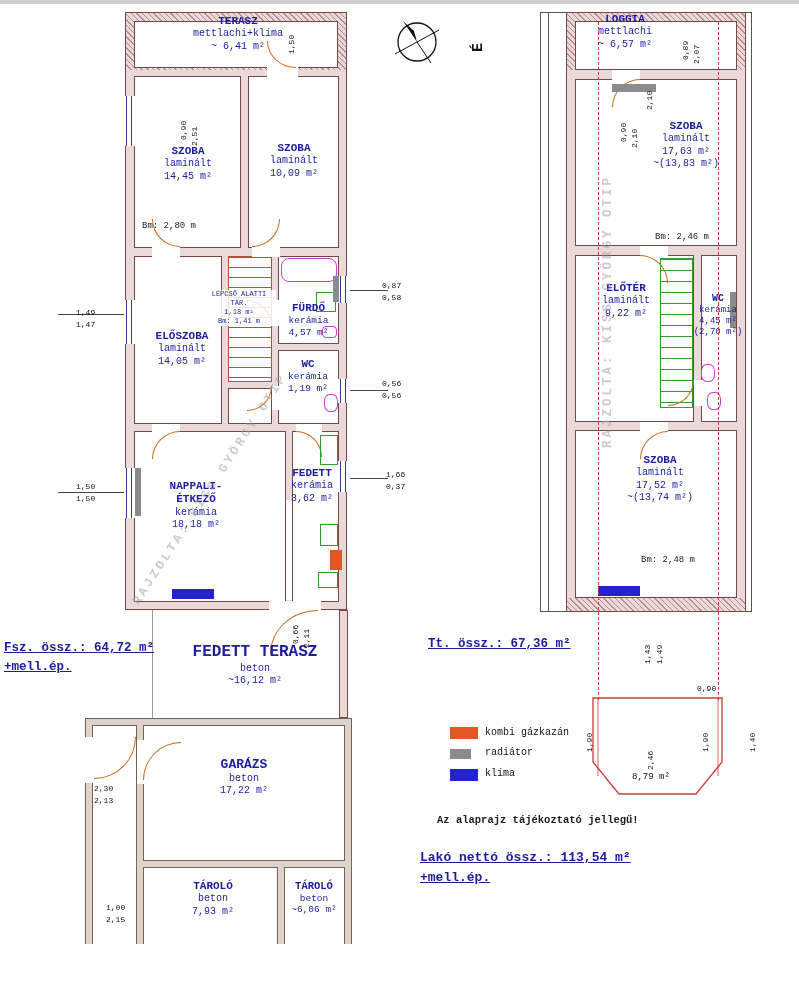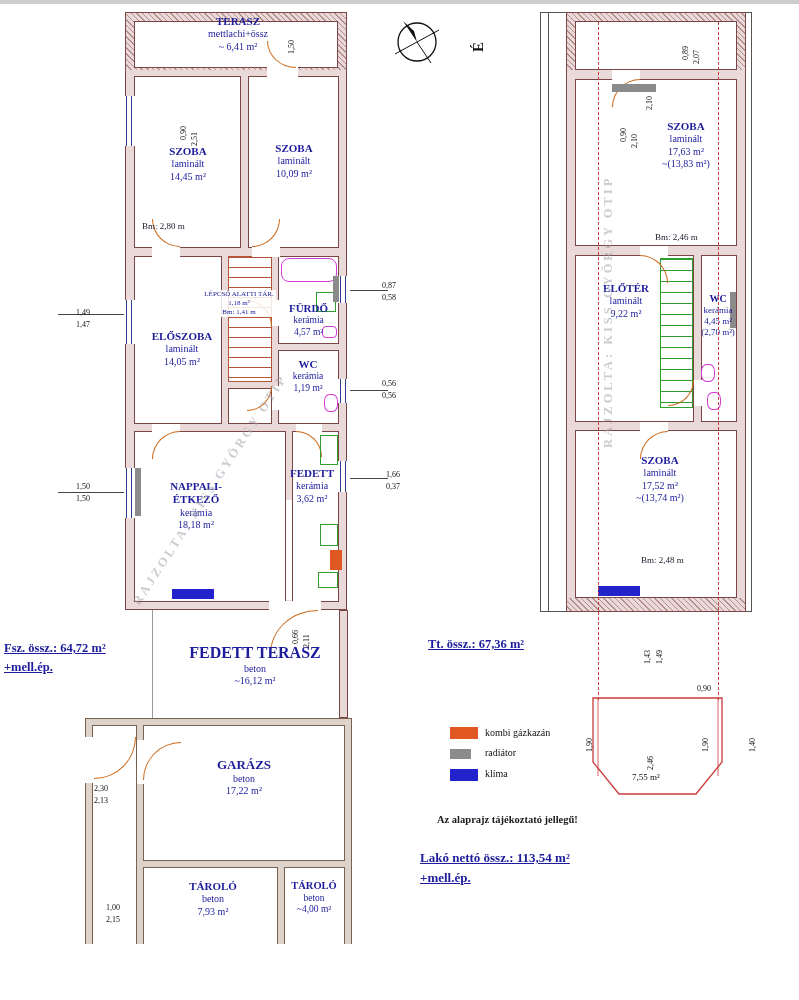--- a/index.html
+++ b/index.html
@@ -1,17 +1,17 @@
 <!DOCTYPE html>
 <html><head>
 <meta charset="utf-8">
 <style>
   html,body{margin:0;padding:0;background:#fff}
   .canvas{position:relative;width:799px;height:944px;background:#fff;
-          font-family:Liberation Serif, serif;overflow:hidden}
+          font-family:Liberation Mono, monospace;overflow:hidden}
   .edge{position:absolute;background:#cdcdcd;z-index:0}
   .outer{position:absolute;background:#fff;border:1.5px solid #555;box-sizing:border-box;z-index:1}
   .base{position:absolute;background:#ead9d9;border:1px solid #7a4545;box-sizing:border-box;z-index:2}
   .gbase{position:absolute;background:#ded3cb;border:1px solid #77614f;box-sizing:border-box;z-index:2}
   .hatch{position:absolute;z-index:3;
          background:repeating-linear-gradient(45deg,rgba(140,80,80,.55) 0 1px,transparent 1px 4px)}
   .room{position:absolute;background:#fff;border:1px solid #7a4545;box-sizing:border-box;z-index:4}
   .groom{position:absolute;background:#fff;border:1px solid #77614f;box-sizing:border-box;z-index:4}
   .bridge{position:absolute;background:#fff;z-index:5}
   .thinline{position:absolute;background:#999;z-index:3}
@@ -105,21 +105,21 @@
   <div class="fx grn" style="left:320px;top:435px;width:18px;height:30px"></div>
   <div class="fx grn" style="left:320px;top:524px;width:18px;height:22px"></div>
   <div class="fx fill-orange" style="left:330px;top:550px;width:12px;height:20px"></div>
   <div class="fx grn" style="left:318px;top:572px;width:20px;height:16px"></div>
   <div class="fx fill-blue" style="left:172px;top:589px;width:42px;height:10px"></div>
   <div class="fx fill-gray" style="left:135px;top:468px;width:6px;height:48px"></div>
   <div class="fx fill-gray" style="left:333px;top:276px;width:6px;height:26px"></div>
 
   <div class="rlabel" style="left:168px;top:15px;width:140px">
     <div class="rname">TERASZ</div>
-    <div>mettlachi+össz</div>
+    <div>mettlachi+klíma</div>
     <div>~ 6,41 m²</div>
   </div>
   <div class="rlabel" style="left:136px;top:145px;width:104px">
     <div class="rname">SZOBA</div>
     <div>laminált</div>
     <div>14,45 m²</div>
   </div>
   <div class="rlabel" style="left:250px;top:142px;width:88px">
     <div class="rname">SZOBA</div>
     <div>laminált</div>
@@ -183,21 +183,21 @@
     <div>17,22 m²</div>
   </div>
   <div class="rlabel" style="left:158px;top:880px;width:110px">
     <div class="rname">TÁROLÓ</div>
     <div>beton</div>
     <div>7,93 m²</div>
   </div>
   <div class="rlabel" style="left:280px;top:880px;width:68px;font-size:9.5px">
     <div class="rname" style="font-size:10.5px">TÁROLÓ</div>
     <div>beton</div>
-    <div>~4,00 m²</div>
+    <div>~6,06 m²</div>
   </div>
 
   <div class="total" style="left:4px;top:641px">Fsz. össz.: 64,72 m²</div>
   <div class="total" style="left:4px;top:660px">+mell.ép.</div>
 
   <span class="dim vdim" style="left:287px;top:54px">1,50</span>
   <span class="dim vdim" style="left:179px;top:140px">0,90</span>
   <span class="dim vdim" style="left:190px;top:146px">2,51</span>
   <span class="dim" style="left:76px;top:308px">1,49</span>
   <span class="dim" style="left:76px;top:320px">1,47</span>
@@ -252,20 +252,25 @@
   <div class="arc arc-tr" style="left:640px;top:255px;width:28px;height:28px"></div>
   <div class="arc arc-tl" style="left:640px;top:431px;width:28px;height:28px"></div>
   <div class="arc arc-br" style="left:668px;top:380px;width:26px;height:26px"></div>
 
   <div class="fx fill-gray" style="left:612px;top:84px;width:44px;height:8px"></div>
   <div class="fx fill-gray" style="left:730px;top:292px;width:6px;height:36px"></div>
   <div class="fx mag" style="left:701px;top:364px;width:14px;height:18px;border-radius:40%"></div>
   <div class="fx mag" style="left:707px;top:392px;width:14px;height:18px;border-radius:40%"></div>
   <div class="fx fill-blue" style="left:598px;top:586px;width:42px;height:10px"></div>
 
+  <div class="rlabel" style="left:569px;top:13px;width:112px">
+    <div class="rname">LOGGIA</div>
+    <div>mettlachi</div>
+    <div>~ 6,57 m²</div>
+  </div>
   <div class="rlabel" style="left:628px;top:120px;width:116px">
     <div class="rname">SZOBA</div>
     <div>laminált</div>
     <div>17,63 m²</div>
     <div>~(13,83 m²)</div>
   </div>
   <div class="bm" style="left:655px;top:232px">Bm: 2,46 m</div>
   <div class="rlabel" style="left:576px;top:282px;width:100px">
     <div class="rname">ELŐTÉR</div>
     <div>laminált</div>
@@ -303,21 +308,21 @@
   <svg class="svgbox" style="left:575px;top:676px" width="190" height="125" viewBox="0 0 190 125">
     <polygon points="18,22 147,22 147,86 121,118 44,118 18,86" fill="none" stroke="#cc3b3b" stroke-width="1.3"></polygon>
     <line x1="23" y1="22" x2="23" y2="100" stroke="#cc3b3b" stroke-width="0.8"></line>
     <line x1="143" y1="22" x2="143" y2="100" stroke="#cc3b3b" stroke-width="0.8"></line>
   </svg>
   <span class="dim" style="left:697px;top:684px">0,90</span>
   <span class="dim vdim" style="left:585px;top:752px">1,90</span>
   <span class="dim vdim" style="left:646px;top:770px">2,46</span>
   <span class="dim vdim" style="left:701px;top:752px">1,90</span>
   <span class="dim vdim" style="left:748px;top:752px">1,40</span>
-  <span class="dim" style="left:632px;top:772px;font-size:9px">7,55 m²</span>
+  <span class="dim" style="left:632px;top:772px;font-size:9px">8,79 m²</span>
 
   <div class="fx fill-orange" style="left:450px;top:727px;width:28px;height:12px"></div>
   <div class="legend-label" style="left:485px;top:727px">kombi gázkazán</div>
   <div class="fx fill-gray" style="left:450px;top:749px;width:21px;height:10px"></div>
   <div class="legend-label" style="left:485px;top:747px">radiátor</div>
   <div class="fx fill-blue" style="left:450px;top:769px;width:28px;height:12px"></div>
   <div class="legend-label" style="left:485px;top:768px">klíma</div>
 
   <div class="note" style="left:437px;top:814px">Az alaprajz tájékoztató jellegű!</div>
   <div class="total" style="left:420px;top:850px;font-size:13px">Lakó nettó össz.: 113,54 m²</div>

